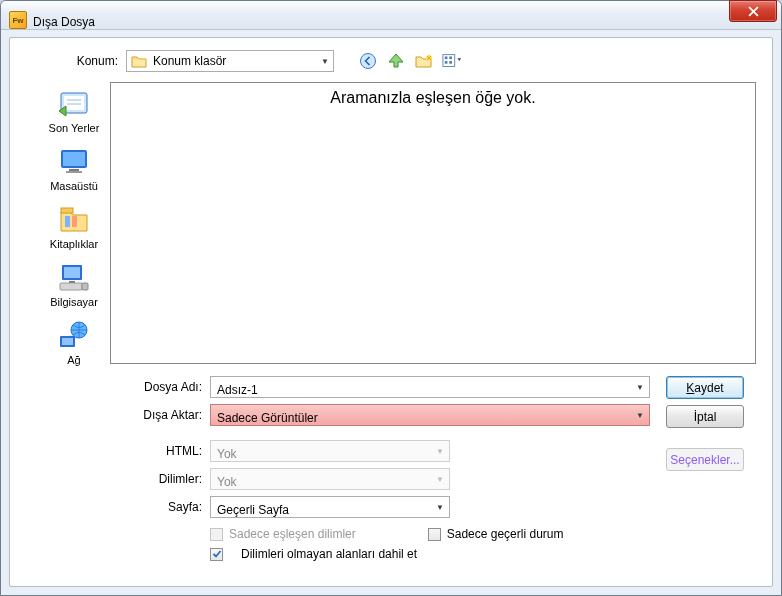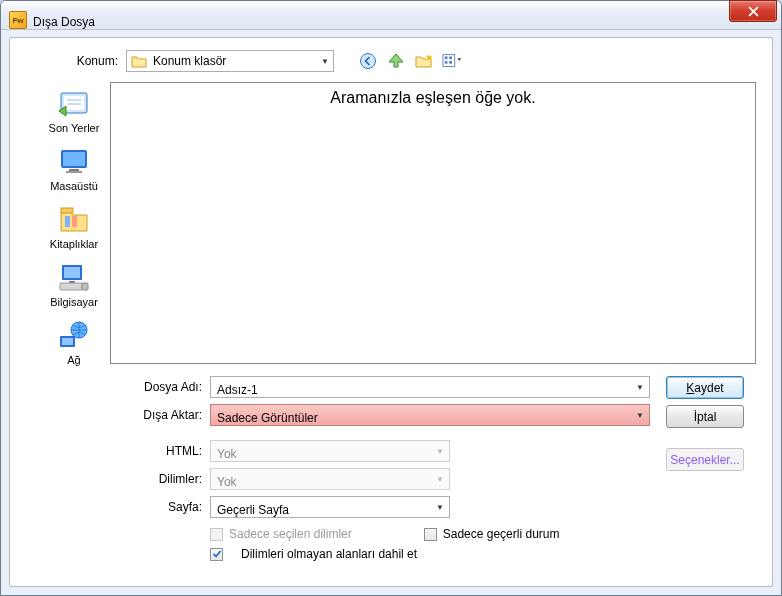--- a/index.html
+++ b/index.html
@@ -195,21 +195,21 @@
         <div class="flabel">Sayfa:</div>
         <div class="select-combo narrow">
           <span>Geçerli Sayfa</span>
           <span class="dd-btn">▼</span>
         </div>
       </div>
 
       <div class="checks">
         <div class="chk-row twocol">
           <div class="chk disabled"></div>
-          <span class="chk-label disabled">Sadece seçilen dilimler</span>
+          <span class="chk-label disabled">Sadece eşleşen dilimler</span>
           <div style="width:60px"></div>
           <div class="chk"></div>
           <span class="chk-label">Sadece geçerli durum</span>
         </div>
         <div class="chk-row">
           <div class="chk">
             <svg viewBox="0 0 10 10">
                 <path d="M1.5 5 L4 7.5 L8.5 2" fill="none" stroke="#2b6fc7" stroke-width="1.8"></path>
               </svg>
           </div>

